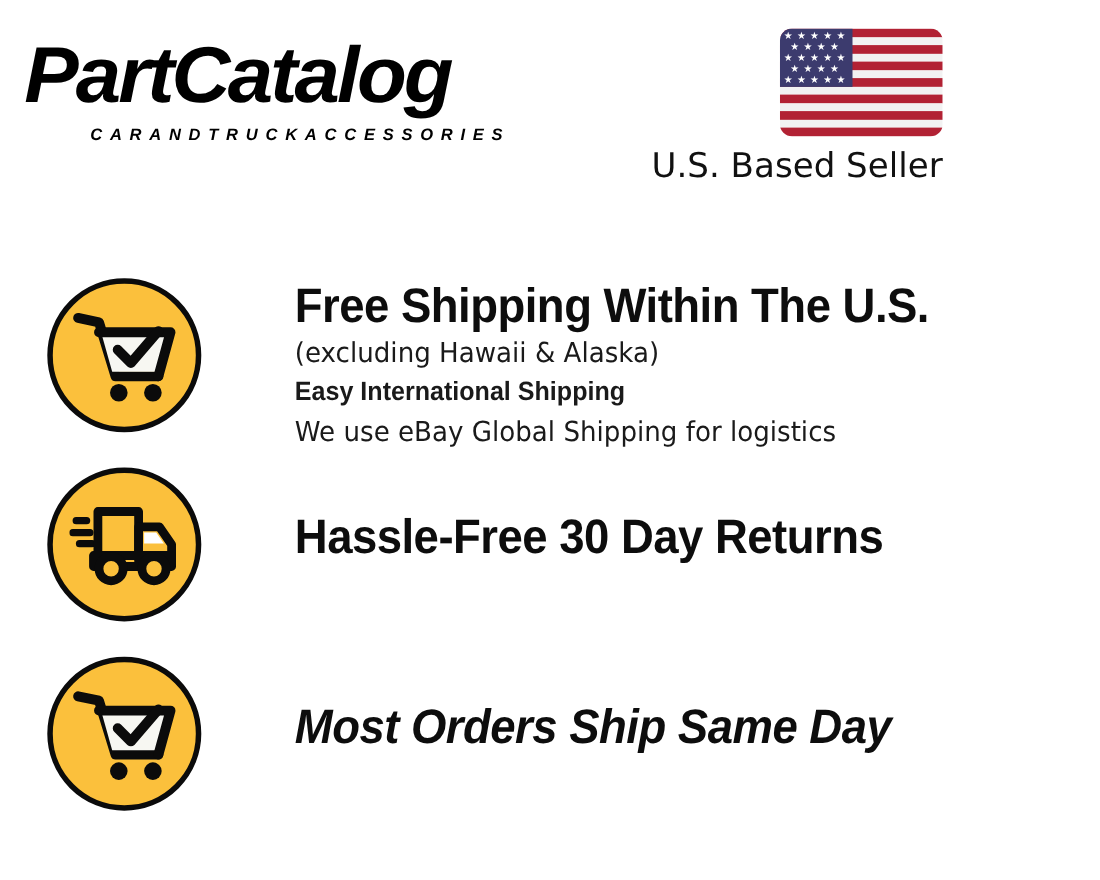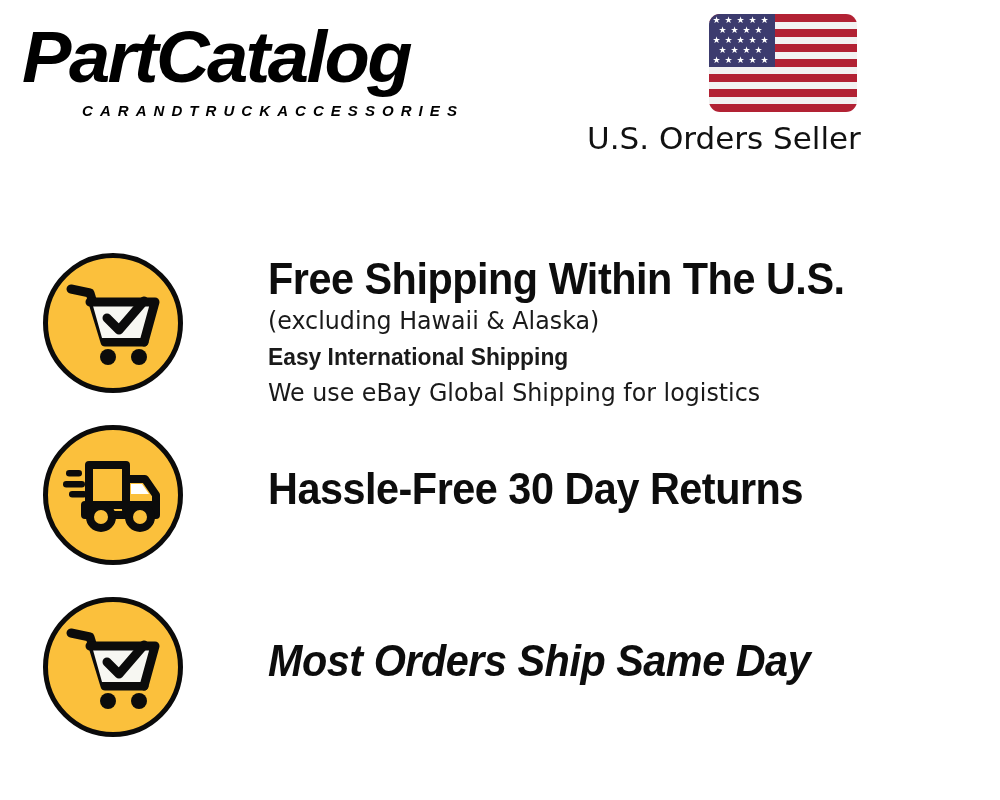--- a/index.html
+++ b/index.html
@@ -13,21 +13,21 @@
     position: relative;
     overflow: hidden;
     font-family: "Liberation Sans", sans-serif;
     color: #111111;
     -webkit-font-smoothing: antialiased;
   }
 
   
   #header {
     position: absolute;
-    left: 0; top: 4px;
+    left: 0; top: 16px;
     width: 869px;
     height: 180px;
   }
 
   #brand-logo {
     position: absolute;
     left: 22px;
     top: 14px;
     width: 470px;
     height: 100px;
@@ -261,21 +261,21 @@
         <span class="star" style="left:21px; top:32px">★</span>
         <span class="star" style="left:33px; top:32px">★</span>
         <span class="star" style="left:45px; top:32px">★</span>
         <span class="star" style="left:3px;  top:42px">★</span>
         <span class="star" style="left:15px; top:42px">★</span>
         <span class="star" style="left:27px; top:42px">★</span>
         <span class="star" style="left:39px; top:42px">★</span>
         <span class="star" style="left:51px; top:42px">★</span>
       </div>
     </div>
-    <span id="seller-label">U.S. Orders Seller</span>
+    <span id="seller-label">U.S. Based Seller</span>
   </div>
 
 </div>
 
 <div id="features">
 
   <div class="feature-row" id="feature-row-0">
     <div class="feature-badge">
       <svg width="96" height="86" viewBox="0 0 96 86" aria-hidden="true">
         <path d="M6 9 L25 13 L40 62 L79 62" fill="none" stroke="#0b0b0b" stroke-width="9" stroke-linecap="round" stroke-linejoin="round"></path>

